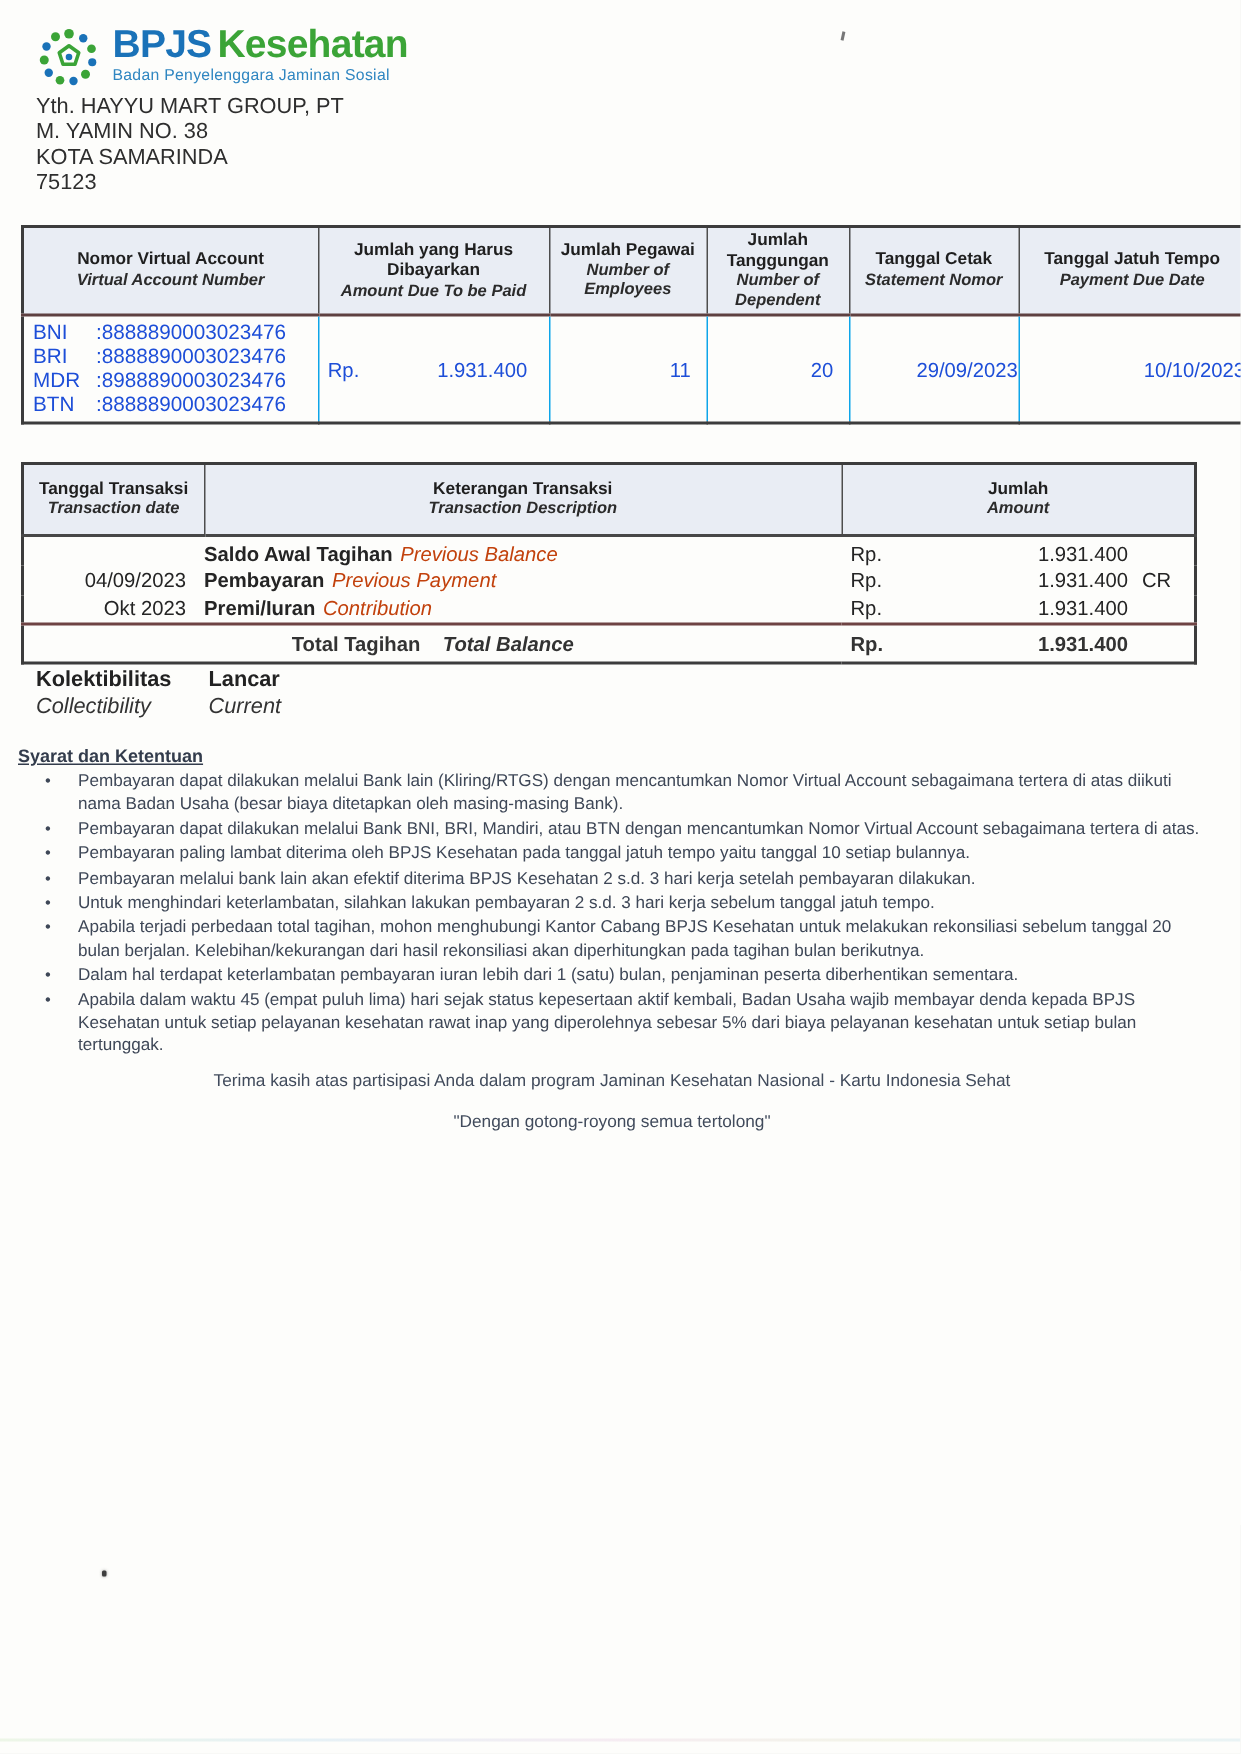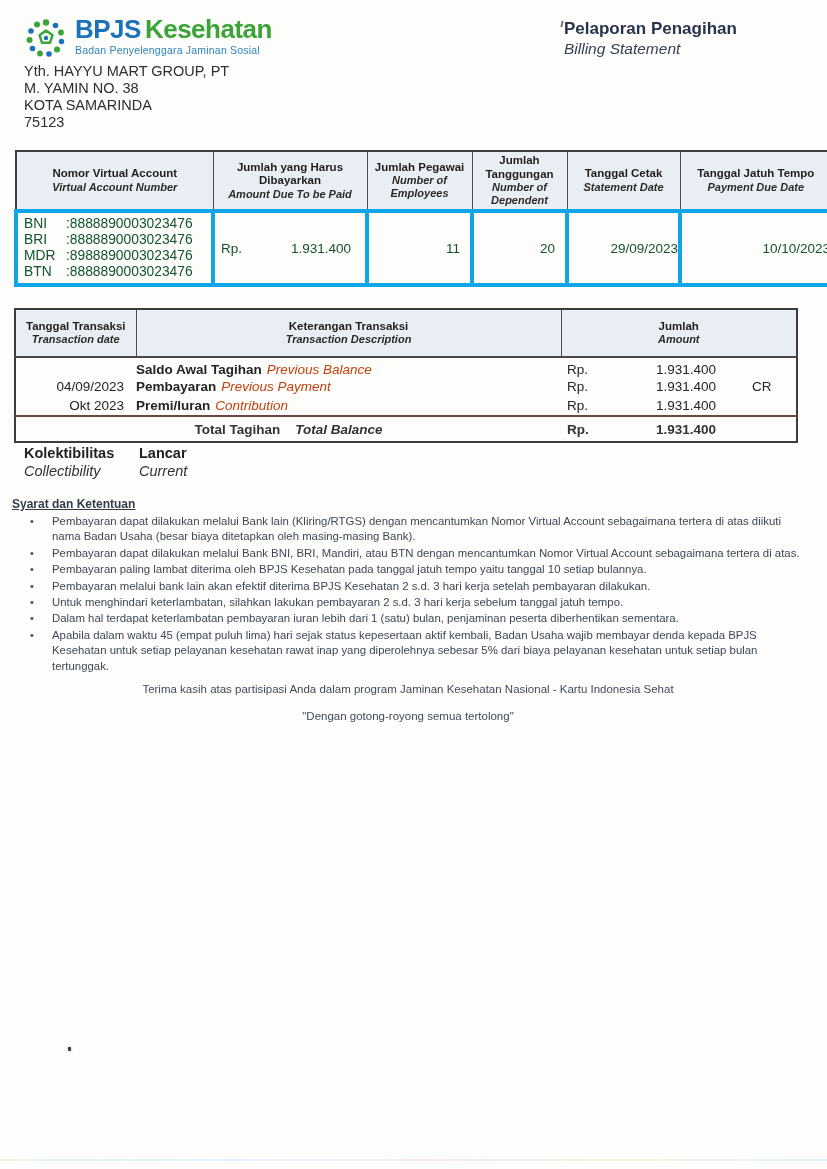--- a/index.html
+++ b/index.html
@@ -29,40 +29,40 @@
   
   table{border-collapse:collapse;table-layout:fixed;}
   th,td{padding:0;vertical-align:middle;}
   .hdr-id{font-size:11.5px;font-weight:bold;color:#1f1f1f;line-height:13.5px;}
   .hdr-en{font-size:11px;font-style:italic;color:#2b2b2b;line-height:13px;}
 
   
   .summary{position:absolute;left:14px;top:150px;}
   .summary table{width:816px;border:2px solid #3c3c3c;}
   .summary th{background:var(--table-header-bg);border:1px solid #4d4d4d;border-bottom:2px solid #5e4040;height:56px;text-align:center;padding:2px 4px;}
-  .summary td{border:4px solid #0ea5e9;height:62px;font-size:13.5px;color:#14532d;}
+  .summary td{border:1px solid #0ea5e9;height:62px;font-size:13.5px;color:#1d4ed8;}
   .va-cell{padding:3px 4px 3px 6px;}
   .va-line{display:flex;line-height:16px;font-size:13.8px;}
   .va-bank{width:42px;flex:none;}
   .amt-cell{padding:0 14px 0 6px;}
   .amt-flex{display:flex;align-items:center;}
   .amt-flex .num{flex:1;text-align:right;}
   .num-cell{text-align:right;padding-right:10px;}
   .date-cell{text-align:right;}
 
   
   .transactions{position:absolute;left:14px;top:308px;}
   .transactions table{width:782px;border:2px solid #3c3c3c;}
   .transactions th{background:var(--table-header-bg);border:1px solid #4d4d4d;border-bottom:2px solid #474747;height:48px;text-align:center;padding:2px 6px;}
   .t-row td{border:none;height:19.5px;font-size:13.5px;color:#242424;}
   .t-date{text-align:right;padding-right:12px;}
   .t-desc .d-id{font-weight:bold;}
   .t-desc .d-en{font-style:italic;margin-left:5px;color:#c2410c;}
   .t-amt{padding:0 6px;}
-  .t-amt .amt-flex .flag{width:38px;flex:none;margin-left:36px;}
+  .t-amt .amt-flex .flag{width:38px;flex:none;text-align:center;}
   .t-first td{padding-top:4px;}
   .t-total td{border-top:2px solid #6e4343;height:26px;font-size:13.5px;font-weight:bold;}
   .t-total .total-label{text-align:center;}
   .t-total .total-en{font-style:italic;margin-left:15px;}
 
   
   .collect{position:absolute;left:24px;top:444px;font-size:14.5px;}
   .collect .row{display:flex;line-height:18px;}
   .collect .c-label{width:115px;flex:none;}
   .collect .r-bold{font-weight:bold;color:#222;}
@@ -109,24 +109,20 @@
     </svg>
     <div class="logo-text">
       <div class="logo-line">
         <span class="lt-blue">BPJS</span><span class="lt-green">Kesehatan</span>
       </div>
       <div class="logo-tagline">Badan Penyelenggara Jaminan Sosial</div>
     </div>
   </div>
 
   <div class="title-tick"></div>
-  <div class="doc-title">
-    <div class="t-id">Pelaporan Penagihan</div>
-    <div class="t-en">Billing Statement</div>
-  </div>
 
   <div class="recipient">
     <div>Yth. HAYYU MART GROUP, PT</div>
     <div>M. YAMIN NO. 38</div>
     <div>KOTA SAMARINDA</div>
     <div>75123</div>
   </div>
 
   <div class="summary">
     <table>
@@ -151,21 +147,21 @@
         <th>
           <div class="hdr-id">Jumlah Pegawai</div>
           <div class="hdr-en">Number of Employees</div>
         </th>
         <th>
           <div class="hdr-id">Jumlah Tanggungan</div>
           <div class="hdr-en">Number of Dependent</div>
         </th>
         <th>
           <div class="hdr-id">Tanggal Cetak</div>
-          <div class="hdr-en">Statement Date</div>
+          <div class="hdr-en">Statement Nomor</div>
         </th>
         <th>
           <div class="hdr-id">Tanggal Jatuh Tempo</div>
           <div class="hdr-en">Payment Due Date</div>
         </th>
       </tr>
       <tr>
         <td class="va-cell">
           <div class="va-line">
             <span class="va-bank">BNI</span>
@@ -292,20 +288,21 @@
   </div>
 
   <div class="terms">
     <div class="terms-heading">Syarat dan Ketentuan</div>
     <ul>
       <li>Pembayaran dapat dilakukan melalui Bank lain (Kliring/RTGS) dengan mencantumkan Nomor Virtual Account sebagaimana tertera di atas diikuti nama Badan Usaha (besar biaya ditetapkan oleh masing-masing Bank).</li>
       <li>Pembayaran dapat dilakukan melalui Bank BNI, BRI, Mandiri, atau BTN dengan mencantumkan Nomor Virtual Account sebagaimana tertera di atas.</li>
       <li>Pembayaran paling lambat diterima oleh BPJS Kesehatan pada tanggal jatuh tempo yaitu tanggal 10 setiap bulannya.</li>
       <li>Pembayaran melalui bank lain akan efektif diterima BPJS Kesehatan 2 s.d. 3 hari kerja setelah pembayaran dilakukan.</li>
       <li>Untuk menghindari keterlambatan, silahkan lakukan pembayaran 2 s.d. 3 hari kerja sebelum tanggal jatuh tempo.</li>
+      <li>Apabila terjadi perbedaan total tagihan, mohon menghubungi Kantor Cabang BPJS Kesehatan untuk melakukan rekonsiliasi sebelum tanggal 20 bulan berjalan. Kelebihan/kekurangan dari hasil rekonsiliasi akan diperhitungkan pada tagihan bulan berikutnya.</li>
       <li>Dalam hal terdapat keterlambatan pembayaran iuran lebih dari 1 (satu) bulan, penjaminan peserta diberhentikan sementara.</li>
       <li>Apabila dalam waktu 45 (empat puluh lima) hari sejak status kepesertaan aktif kembali, Badan Usaha wajib membayar denda kepada BPJS Kesehatan untuk setiap pelayanan kesehatan rawat inap yang diperolehnya sebesar 5% dari biaya pelayanan kesehatan untuk setiap bulan tertunggak.</li>
     </ul>
     <div class="footer-thanks">Terima kasih atas partisipasi Anda dalam program Jaminan Kesehatan Nasional - Kartu Indonesia Sehat</div>
     <div class="footer-slogan">"Dengan gotong-royong semua tertolong"</div>
   </div>
 
   <div class="speck"></div>
   <div class="bottom-line"></div>
 

